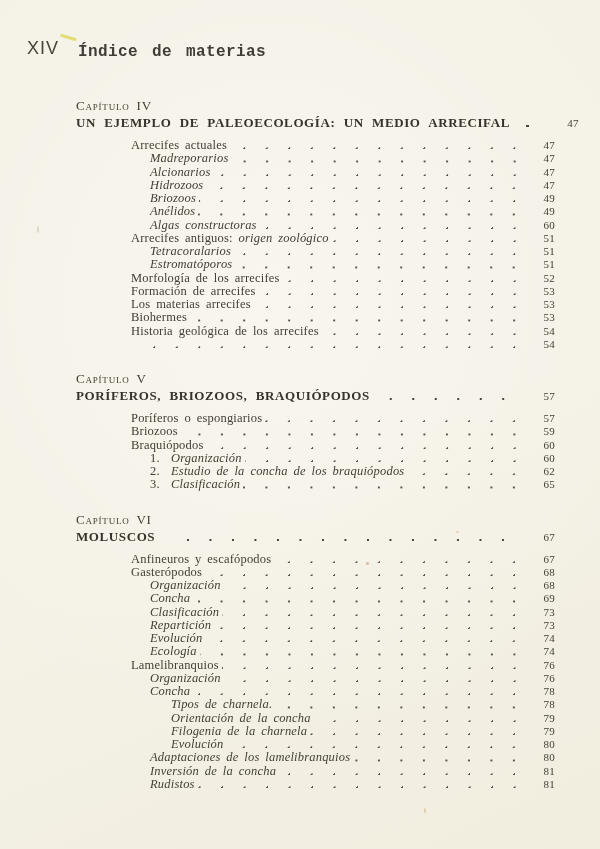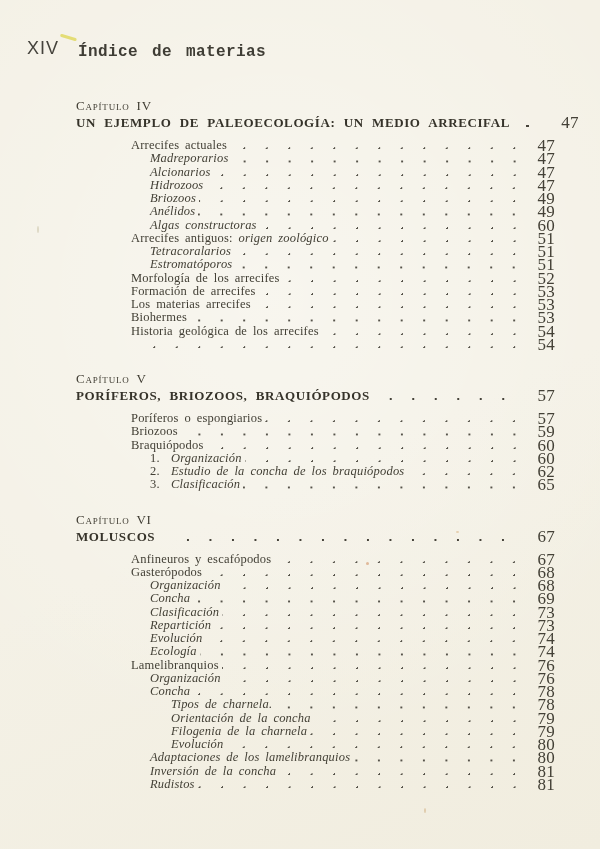--- a/index.html
+++ b/index.html
@@ -83,21 +83,21 @@
     background-repeat:repeat-x;
     background-position:right 0 bottom 0;
   }
   .title-row .leader{
     background-size:22.5px 14px;
     background-image:radial-gradient(circle 1.2px at 16px 10px, #46433a 96%, rgba(86,83,74,0) 100%);
   }
   .pagenum{
     flex:0 0 34px;width:34px;text-align:right;
     font-style:normal;font-weight:normal;color:var(--ink);
-    font-size:17px;letter-spacing:0.3px;
+    font-size:11px;letter-spacing:0.3px;
   }
 </style>
 </head>
 <body>
 
 <div class="page">
   <div class="folio">XIV</div>
   <div class="pen-mark"></div>
   <div class="running-head">Índice de materias</div>
 

